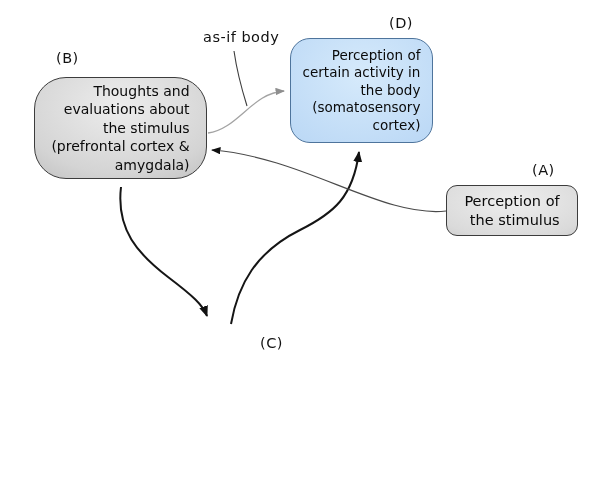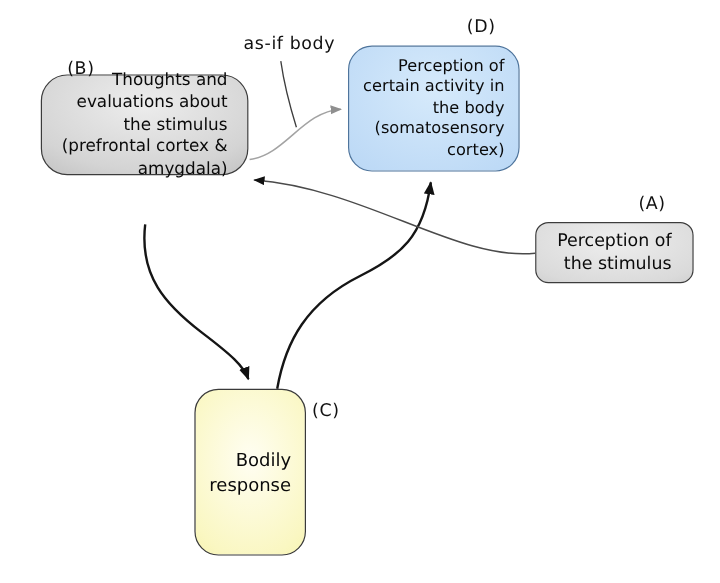--- a/index.html
+++ b/index.html
@@ -8,21 +8,21 @@
     font-family:"DejaVu Sans","Liberation Sans",sans-serif;overflow:hidden;
   }
   .arrow-layer{position:absolute;left:0;top:0;width:600px;height:486px;pointer-events:none;z-index:2;}
   .node{
     position:absolute;box-sizing:border-box;z-index:1;
     display:flex;align-items:center;justify-content:center;
     text-align:right;color:#0a0a0a;
   }
   .node-text{white-space:pre-line;}
   #node-b{
-    left:34px;top:62px;width:173px;height:84px;border-radius:22px;
+    left:34px;top:77px;width:173px;height:102px;border-radius:32px;
     background:radial-gradient(ellipse 130% 150% at 50% 28%, #ededed 0%, #d4d4d4 45%, #9b9b9b 100%);
     border:1.5px solid #3c3c3c;font-size:14px;line-height:18.5px;
   }
   #node-d{
     left:290px;top:38px;width:143px;height:105px;border-radius:20px;
     background:radial-gradient(ellipse 130% 150% at 50% 35%, #d6eafb 0%, #bedaf6 50%, #a4ccf0 100%);
     border:1.8px solid #4e749c;font-size:13.5px;line-height:17.5px;
   }
   #node-a{
     left:446px;top:185px;width:132px;height:51px;border-radius:11px;
@@ -68,24 +68,20 @@
 the body
 (somatosensory
 cortex)</div>
   </div>
 
   <div class="node" id="node-a">
     <div class="node-text">Perception of
 the stimulus</div>
   </div>
 
-  <div class="node" id="node-c">
-    <div class="node-text">Bodily
-response</div>
-  </div>
 
   <svg class="arrow-layer" viewBox="0 0 600 486" xmlns="http://www.w3.org/2000/svg">
     <defs>
       <marker id="ah-black" markerUnits="userSpaceOnUse" markerWidth="14" markerHeight="12" refX="10" refY="4.5" orient="auto">
         <path d="M0,0 L11,4.5 L0,9 Z" fill="#111"></path>
       </marker>
       <marker id="ah-black-sm" markerUnits="userSpaceOnUse" markerWidth="12" markerHeight="10" refX="8.5" refY="3.75" orient="auto">
         <path d="M0,0 L9.5,3.75 L0,7.5 Z" fill="#111"></path>
       </marker>
       <marker id="ah-gray" markerUnits="userSpaceOnUse" markerWidth="12" markerHeight="10" refX="8.5" refY="3.75" orient="auto">

